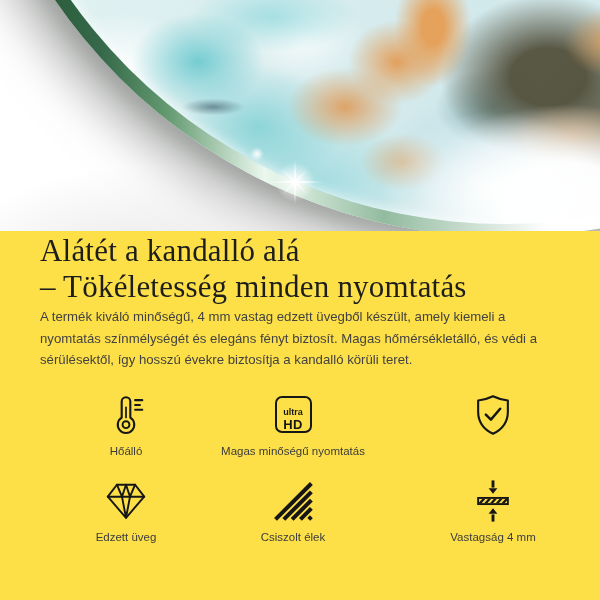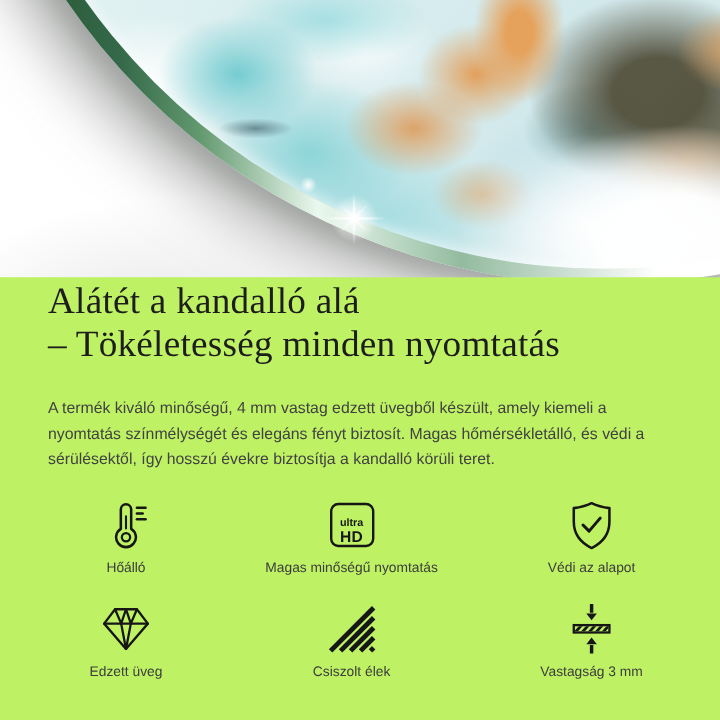--- a/index.html
+++ b/index.html
@@ -1,21 +1,21 @@
 <!DOCTYPE html>
 <html><head>
 <meta charset="utf-8">
 <style>
   html, body { margin: 0; padding: 0; background: #ffffff; }
   .page {
     position: relative;
     width: 600px;
     height: 600px;
     overflow: hidden;
-    background: #bef264;
+    background: #fde047;
     font-family: "Liberation Sans", sans-serif;
   }
 
   
   .hero {
     position: relative;
     width: 600px;
     height: 231px;
     overflow: hidden;
     background:
@@ -90,37 +90,37 @@
   .title {
     margin: 2px 0 0 0;
     font-family: "Liberation Serif", "DejaVu Serif", serif;
     font-weight: 400;
     font-size: 31px;
     line-height: 36px;
     letter-spacing: 0.2px;
     color: #1d1d1d;
   }
   .description {
-    margin: 24px 0 0 0;
+    margin: 1px 0 0 0;
     max-width: 528px;
     font-size: 13.2px;
     line-height: 21.5px;
     color: #424242;
   }
 
   
   .features { position: relative; margin-top: 20px; height: 175px; }
   .feature {
     position: absolute;
     width: 200px;
     text-align: center;
   }
   .f-r1 { top: 0; }
   .f-r2 { top: 86px; }
-  .f-c1 { left: 5px; }
+  .f-c1 { left: 26px; }
   .f-c2 { left: 193px; }
   .f-c3 { left: 393px; }
   .feature .icon-wrap {
     height: 48px;
     display: flex;
     align-items: center;
     justify-content: center;
   }
   .feature .label {
     display: block;
@@ -191,21 +191,20 @@
       <span class="label">Magas minőségű nyomtatás</span>
     </div>
 
     <div class="feature f-r1 f-c3">
       <div class="icon-wrap">
         <svg class="icon-svg" width="46" height="46" viewBox="0 0 48 48" fill="none" stroke="#161616" stroke-width="2.2" stroke-linecap="round" stroke-linejoin="round">
           <path d="M24 4.5 C28.5 6.8 33.5 8.2 39.5 8.8 V20.5 C39.5 32 33.5 39 24 43.5 C14.5 39 8.5 32 8.5 20.5 V8.8 C14.5 8.2 19.5 6.8 24 4.5 Z"></path>
           <path d="M16.5 23.5 L21.8 28.8 L31.5 17.5" stroke-width="2.6"></path>
         </svg>
       </div>
-      <span class="label">Védi az alapot</span>
     </div>
 
     <div class="feature f-r2 f-c2">
       <div class="icon-wrap">
         <svg class="icon-svg" width="42" height="42" viewBox="0 0 48 48" stroke="#161616" stroke-width="4.6" stroke-linecap="butt">
           <line x1="4" y1="45" x2="45" y2="4"></line>
           <line x1="13.5" y1="45" x2="45" y2="13.5"></line>
           <line x1="23" y1="45" x2="45" y2="23"></line>
           <line x1="32.5" y1="45" x2="45" y2="32.5"></line>
           <line x1="42" y1="45" x2="45" y2="42"></line>
@@ -237,17 +236,17 @@
           <line x1="24" y1="2.5" x2="24" y2="10" stroke-width="3"></line>
           <path d="M24 16.5 L19.4 10.6 H28.6 Z" fill="#161616" stroke="none"></path>
           <rect x="8.5" y="20.8" width="31" height="6.4" stroke-width="2"></rect>
           <g clip-path="url(#barclip)" stroke-width="2.4">
             <path d="M8 29 L17 19 M14 29 L23 19 M20 29 L29 19 M26 29 L35 19 M32 29 L41 19 M38 29 L47 19"></path>
           </g>
           <line x1="24" y1="45.5" x2="24" y2="38" stroke-width="3"></line>
           <path d="M24 31.5 L19.4 37.4 H28.6 Z" fill="#161616" stroke="none"></path>
         </svg>
       </div>
-      <span class="label">Vastagság 3 mm</span>
+      <span class="label">Vastagság 4 mm</span>
     </div>
 
   </div>
 </div>
 
 </body></html>

